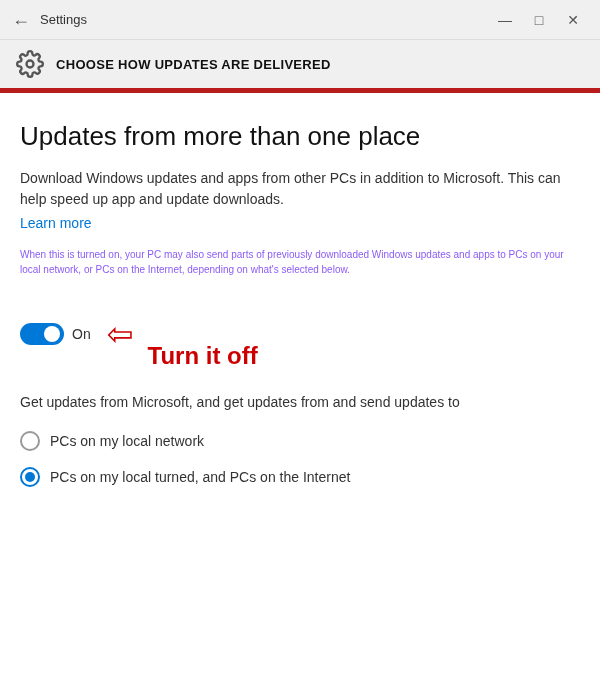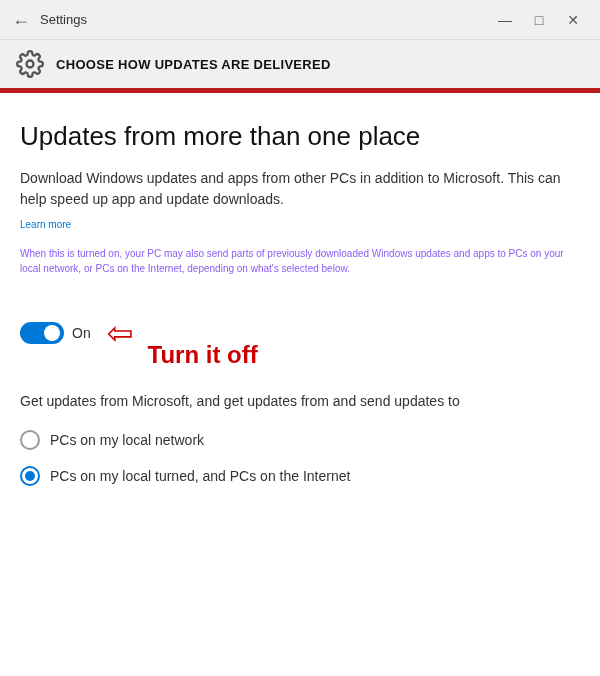--- a/index.html
+++ b/index.html
@@ -82,21 +82,21 @@
       margin-bottom: 16px;
       line-height: 1.2;
     }
     .description {
       font-size: 14px;
       color: #333;
       line-height: 1.5;
       margin-bottom: 4px;
     }
     .learn-more {
-      font-size: 10px;
+      font-size: 14px;
       color: #0078d7;
       text-decoration: none;
       cursor: pointer;
       display: inline-block;
       margin-bottom: 16px;
     }
     .description2 {
       font-size: 10px;
       color: #8b5cf6;
       line-height: 1.5;

